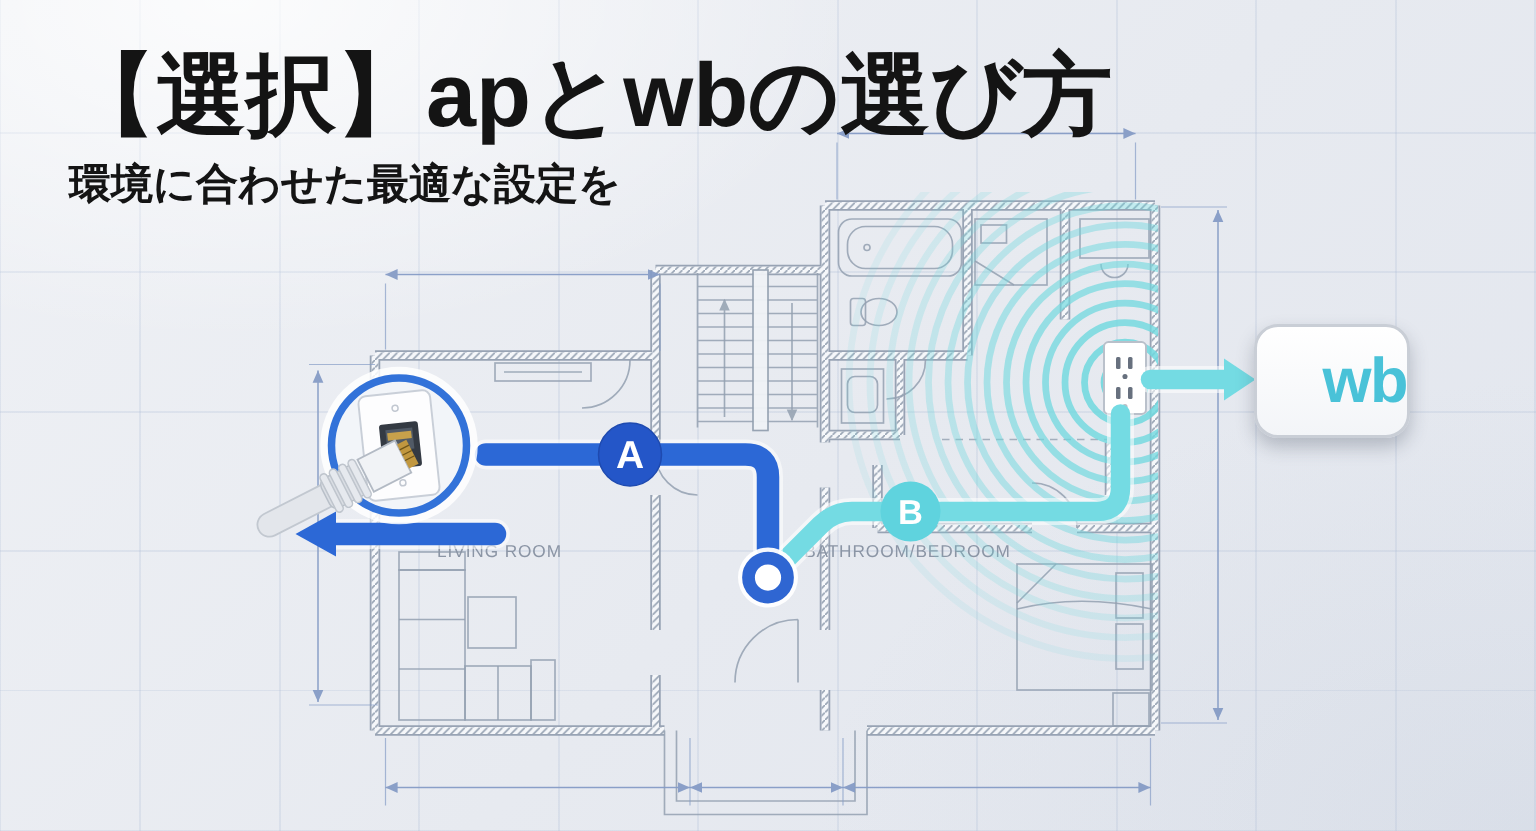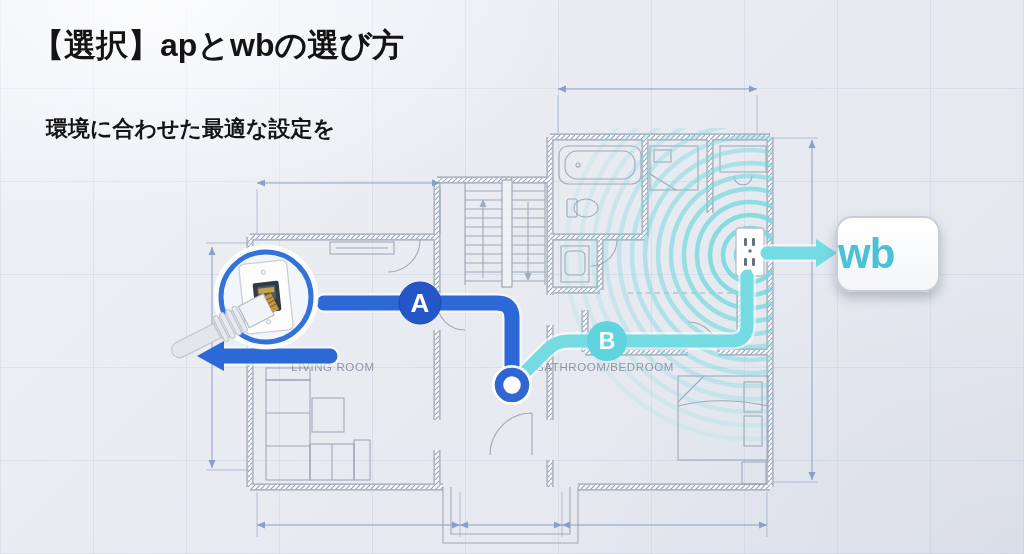--- a/index.html
+++ b/index.html
@@ -13,29 +13,29 @@
     font-family:"Liberation Sans", sans-serif;
     background:
       radial-gradient(ellipse 700px 380px at 15% 0%, rgba(255,255,255,.8), rgba(255,255,255,0) 60%),
       radial-gradient(ellipse 800px 500px at 100% 100%, rgba(190,200,215,.25), rgba(255,255,255,0) 60%),
       repeating-linear-gradient(0deg, rgba(165,182,210,.22) 0 1px, transparent 1px 93px),
       repeating-linear-gradient(90deg, rgba(165,182,210,.22) 0 1px, transparent 1px 93px),
       linear-gradient(135deg,#eff1f5 0%,#e7eaf0 55%,#e2e6ee 100%);
   }
   #plan-svg{position:absolute; left:0; top:0;}
   .title{
-    position:absolute; left:32px; top:24px; font-size:32px; font-weight:800;
+    position:absolute; left:44px; top:24px; font-size:60px; font-weight:800;
     color:var(--c-title); letter-spacing:0px; white-space:nowrap;
   }
   .subtitle{
-    position:absolute; left:46px; top:114px; font-size:22px; font-weight:800;
+    position:absolute; left:46px; top:104px; font-size:28px; font-weight:800;
     color:var(--c-title); white-space:nowrap;
   }
   .callout{
-    position:absolute; display:flex; align-items:center; justify-content:flex-start;
+    position:absolute; display:flex; align-items:center; justify-content:flex-end;
     background:linear-gradient(#ffffff,#f3f5f8);
     border:2px solid #c9ced6; border-radius:16px;
     box-shadow:0 6px 12px rgba(50,60,80,.28), inset 0 1px 0 #ffffff;
     font-weight:800; font-size:42px; letter-spacing:-1px;
   }
   .callout.ap{ left:88px; top:320px; width:102px; height:68px; color:var(--c-ap_text); }
   .callout.wb{ left:836px; top:216px; width:100px; height:72px; color:var(--c-wb_text); }
 
   
   .walls-edge{fill:none; stroke:#8a97a9; stroke-width:7; opacity:.85;}

